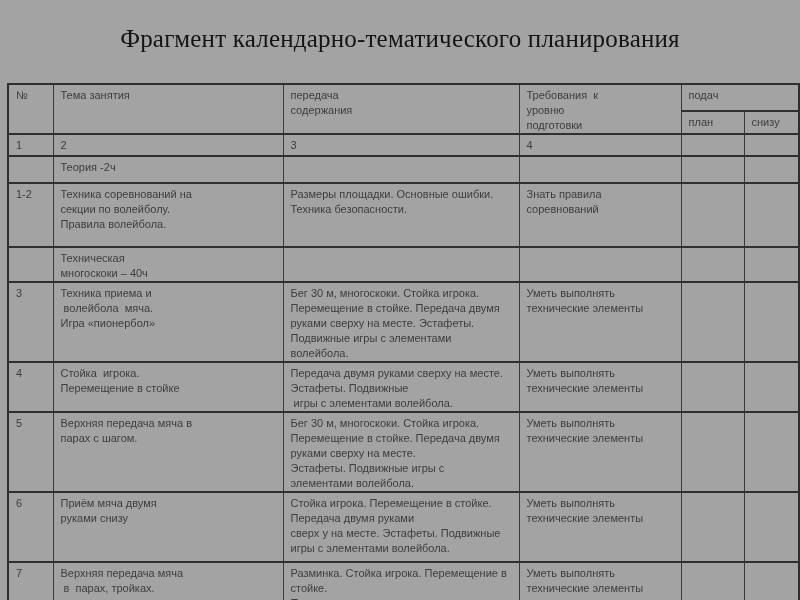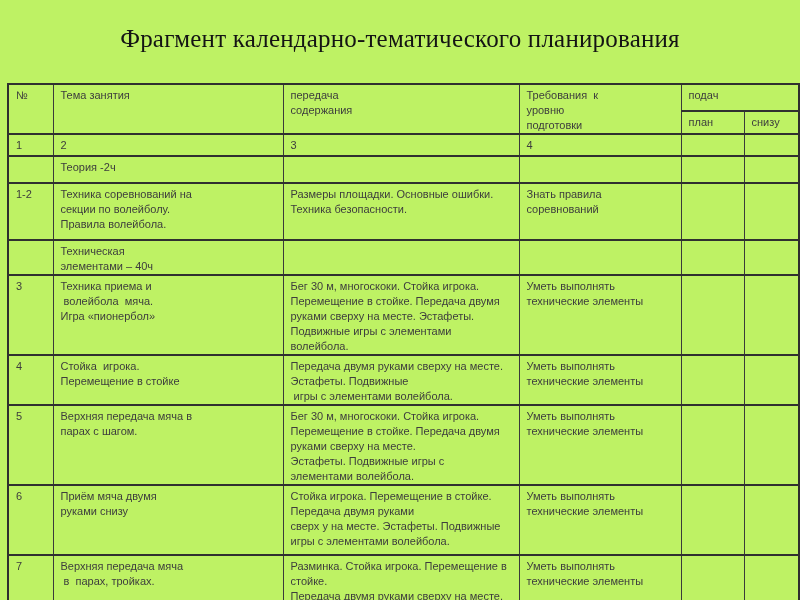--- a/index.html
+++ b/index.html
@@ -6,21 +6,21 @@
   body {
     width: 800px; height: 600px;
     background: #ffffff;
     overflow: hidden;
     font-family: "Liberation Sans", sans-serif;
     position: relative;
   }
   .slide {
     position: absolute; left: 0; top: 0;
     width: 800px; height: 600px;
-    background: #bef264;
+    background: #a3a3a3;
     overflow: hidden;
   }
   .slide-title {
     position: absolute;
     left: 0; top: 25px; width: 800px;
     text-align: center;
     font-family: "Liberation Serif", serif;
     font-size: 25px;
     color: #141414;
     letter-spacing: 0.2px;
@@ -49,21 +49,21 @@
   }
   table.plan-table { border: 2px solid #2e2e2e; }
   td.c-num  { padding-left: 19px; }
   td.c-topic{ padding-left: 12px; }
   td.c-elem { padding-left: 7px; }
   td.c-req  { padding-left: 8px; margin-top: 24px; }
   tr.h-top    { height: 26px; }
   tr.h-sub    { height: 22px; }
   tr.r-num    { height: 22px; }
   tr.r-teoria { height: 27px; }
-  tr.r-12     { height: 57px; }
+  tr.r-12     { height: 64px; }
   tr.r-tehn   { height: 30px; }
   tr.r-3      { height: 76px; }
   tr.r-4      { height: 46px; }
   tr.r-5      { height: 76px; }
   tr.r-6      { height: 70px; }
   tr.r-7      { height: 70px; }
 </style>
 </head>
 <body>
 
@@ -124,21 +124,21 @@
 Техника безопасности.</td>
       <td class="c-req">Знать правила
 соревнований</td>
       <td></td>
       <td></td>
     </tr>
 
     <tr class="r-tehn">
       <td class="c-num"></td>
       <td class="c-topic">Техническая
-элементами – 40ч</td>
+многоскоки – 40ч</td>
       <td class="c-elem"></td>
       <td class="c-req"></td>
       <td></td>
       <td></td>
     </tr>
 
     <tr class="r-3">
       <td class="c-num">3</td>
       <td class="c-topic">Техника приема и
  волейбола  мяча.

